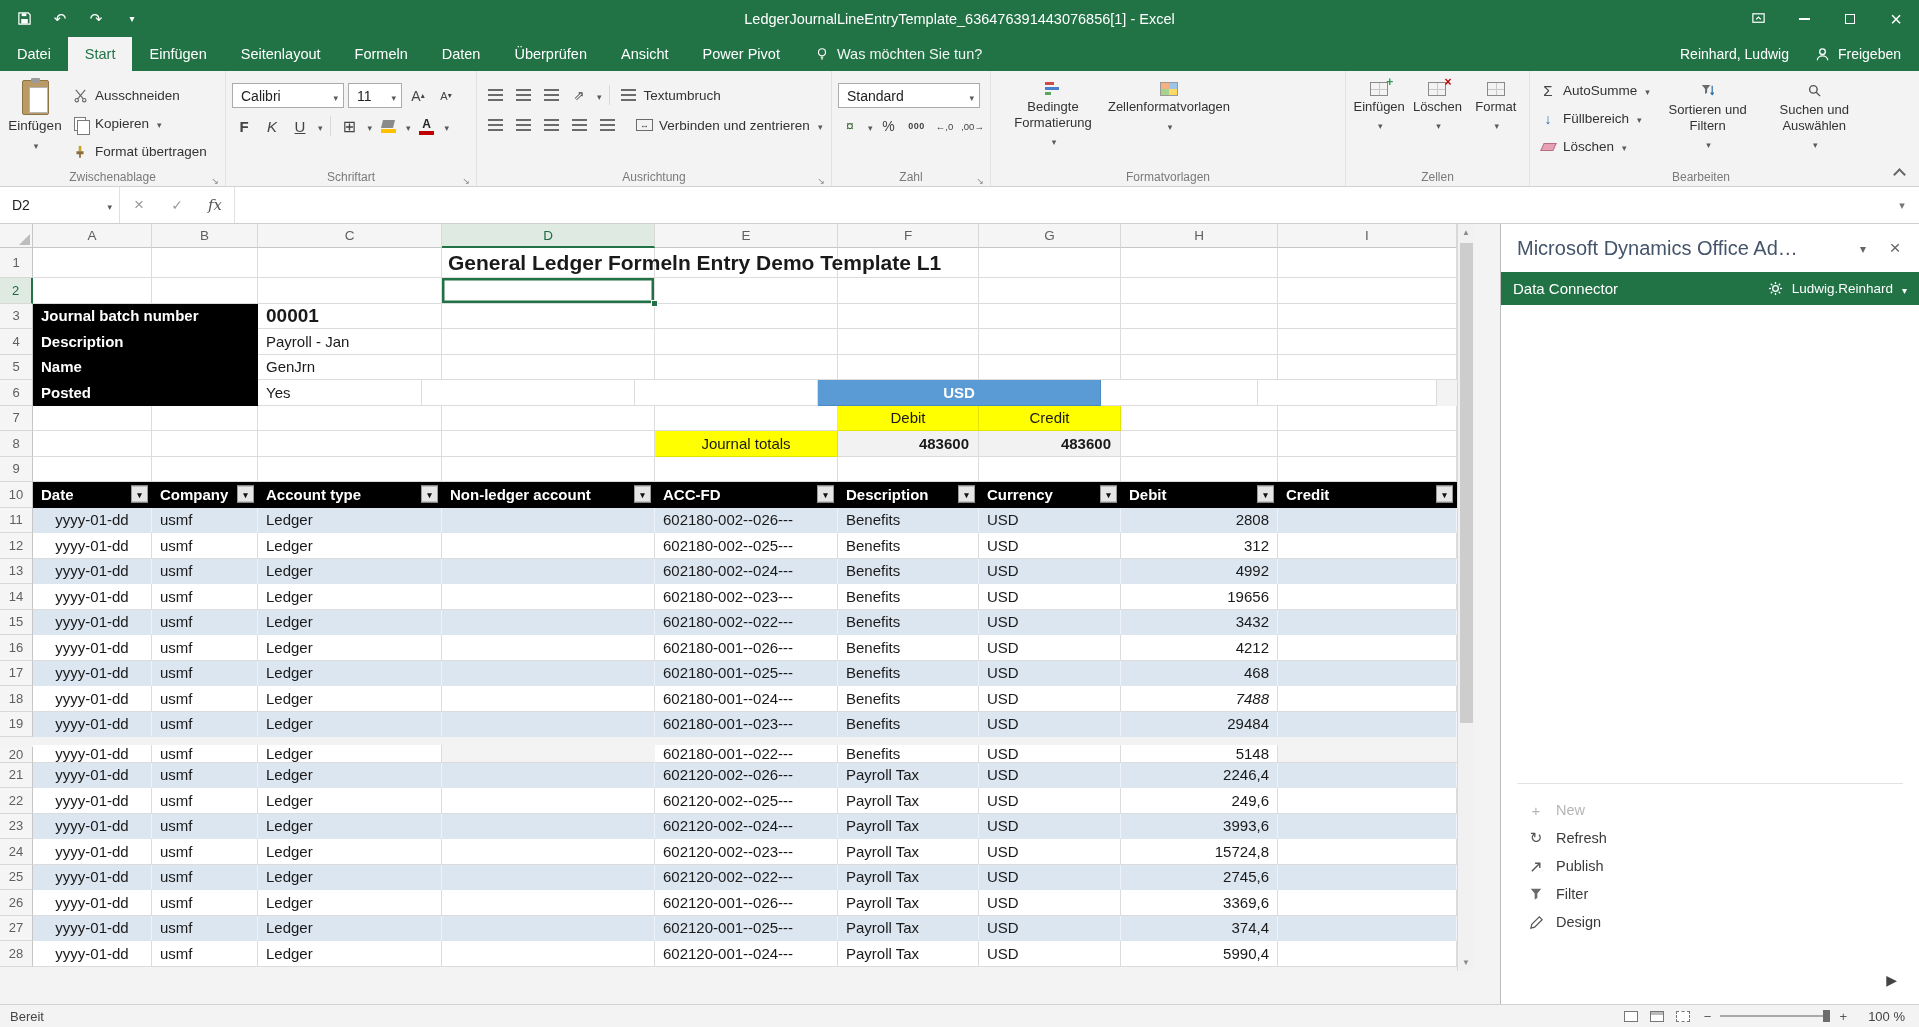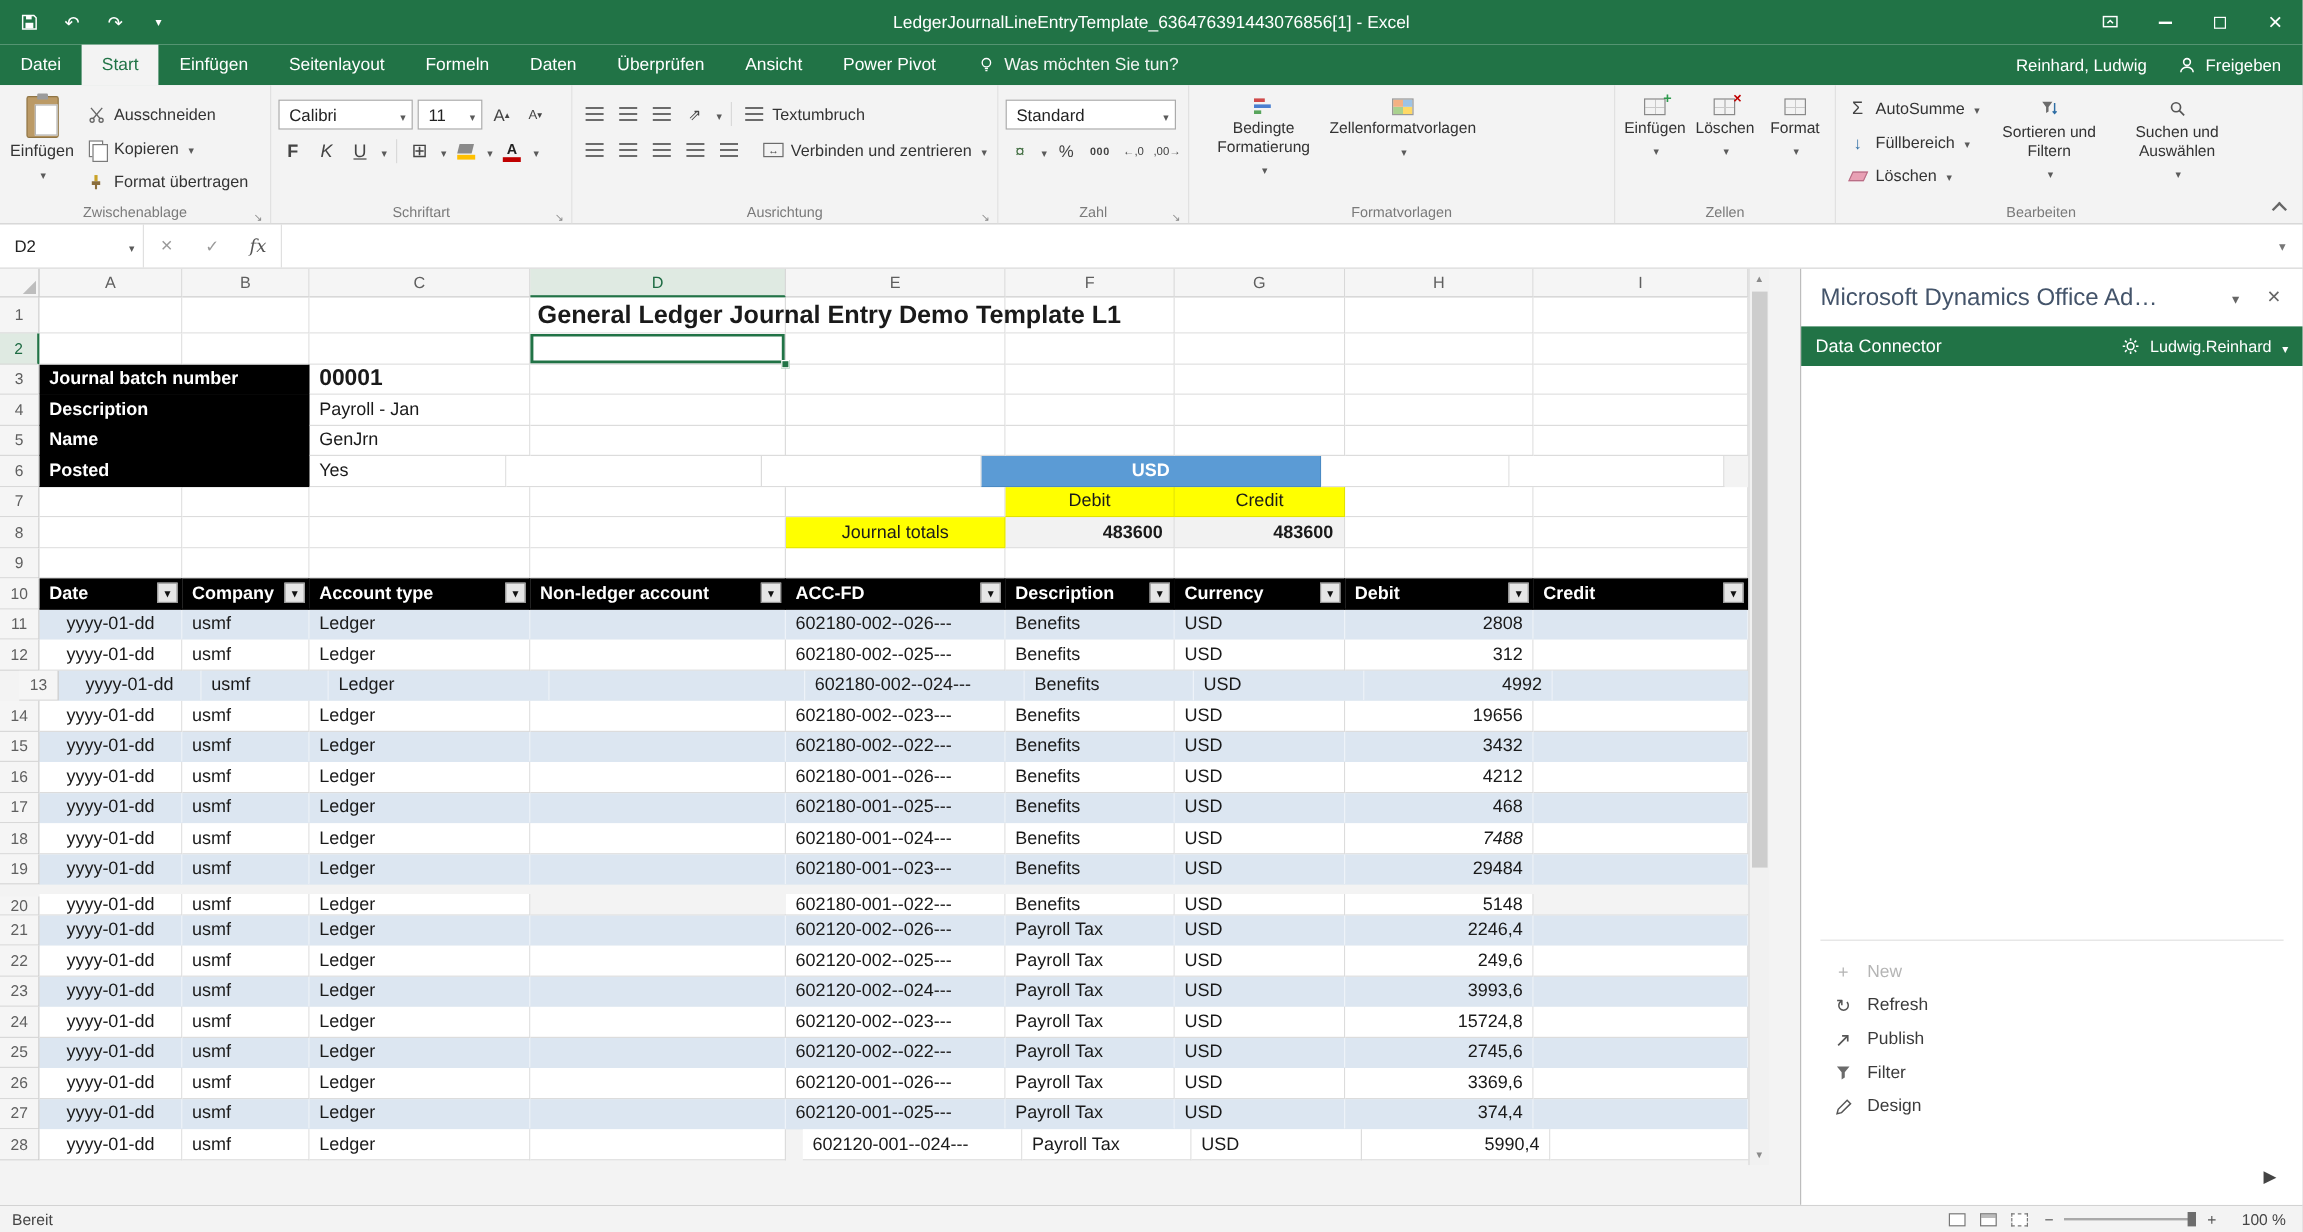--- a/index.html
+++ b/index.html
@@ -537,21 +537,21 @@
             <div class="col-h" style="width: 157px;">H</div>
             <div class="col-h" style="width: 179px;">I</div>
           </div>
         <div class="grid-rows">
             <div class="grow" style="height: 30px;">
               <div class="row-h">1</div>
               <div class="cell" style="width: 119px;"></div>
               <div class="cell" style="width: 106px;"></div>
               <div class="cell" style="width: 184px;"></div>
               <div class="cell title-cell" style="width: 213px;">
-                <span>General Ledger Journal Entry Demo Template L1</span>
+                <span>General Ledger Formeln Entry Demo Template L1</span>
               </div>
               <div class="cell" style="width: 183px;"></div>
               <div class="cell" style="width: 141px;"></div>
               <div class="cell" style="width: 142px;"></div>
               <div class="cell" style="width: 157px;"></div>
               <div class="cell" style="width: 179px;"></div>
             </div>
             <div class="grow" style="height: 25.5px;">
               <div class="row-h sel">2</div>
               <div class="cell" style="width: 119px;"></div>
@@ -757,21 +757,21 @@
                 <span>Benefits</span>
               </div>
               <div class="cell data" style="width: 142px;">
                 <span>USD</span>
               </div>
               <div class="cell data num" style="width: 157px;">
                 <span>312</span>
               </div>
               <div class="cell data" style="width: 179px;"></div>
             </div>
-            <div class="grow" style="height: 25.5px; padding-left: 16px;">
+            <div class="grow" style="height: 25.5px;">
               <div class="row-h">13</div>
               <div class="cell data band center" style="width: 119px;">
                 <span>yyyy-01-dd</span>
               </div>
               <div class="cell data band" style="width: 106px;">
                 <span>usmf</span>
               </div>
               <div class="cell data band" style="width: 184px;">
                 <span>Ledger</span>
               </div>
@@ -1159,21 +1159,21 @@
               <div class="cell data center" style="width: 119px;">
                 <span>yyyy-01-dd</span>
               </div>
               <div class="cell data" style="width: 106px;">
                 <span>usmf</span>
               </div>
               <div class="cell data" style="width: 184px;">
                 <span>Ledger</span>
               </div>
               <div class="cell data" style="width: 213px;"></div>
-              <div class="cell data" style="width: 183px; margin-left: 14px;">
+              <div class="cell data" style="width: 183px;">
                 <span>602120-001--024---</span>
               </div>
               <div class="cell data" style="width: 141px;">
                 <span>Payroll Tax</span>
               </div>
               <div class="cell data" style="width: 142px;">
                 <span>USD</span>
               </div>
               <div class="cell data num" style="width: 157px;">
                 <span>5990,4</span>

